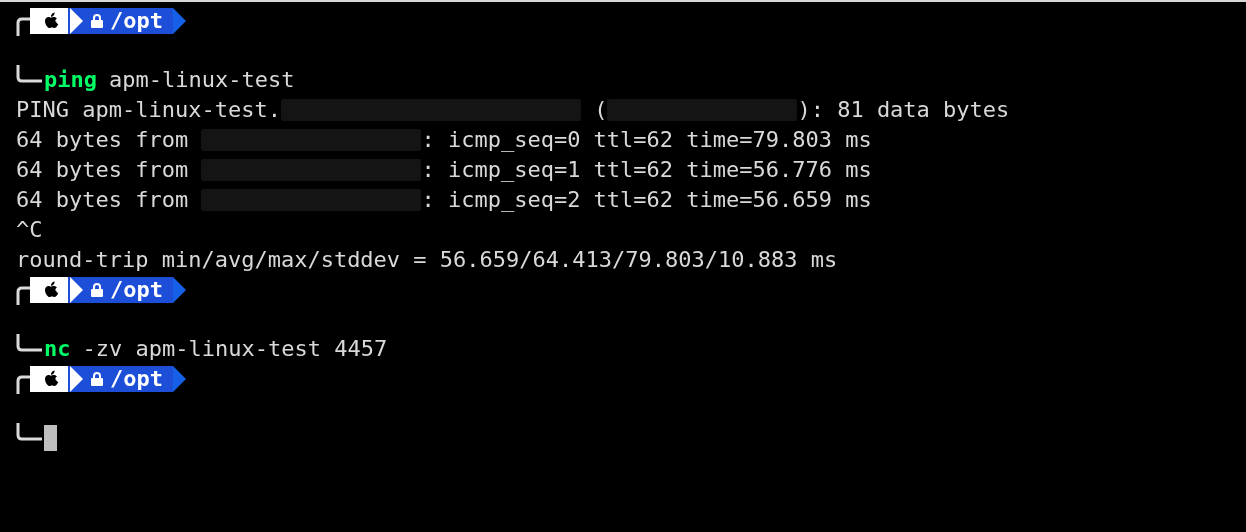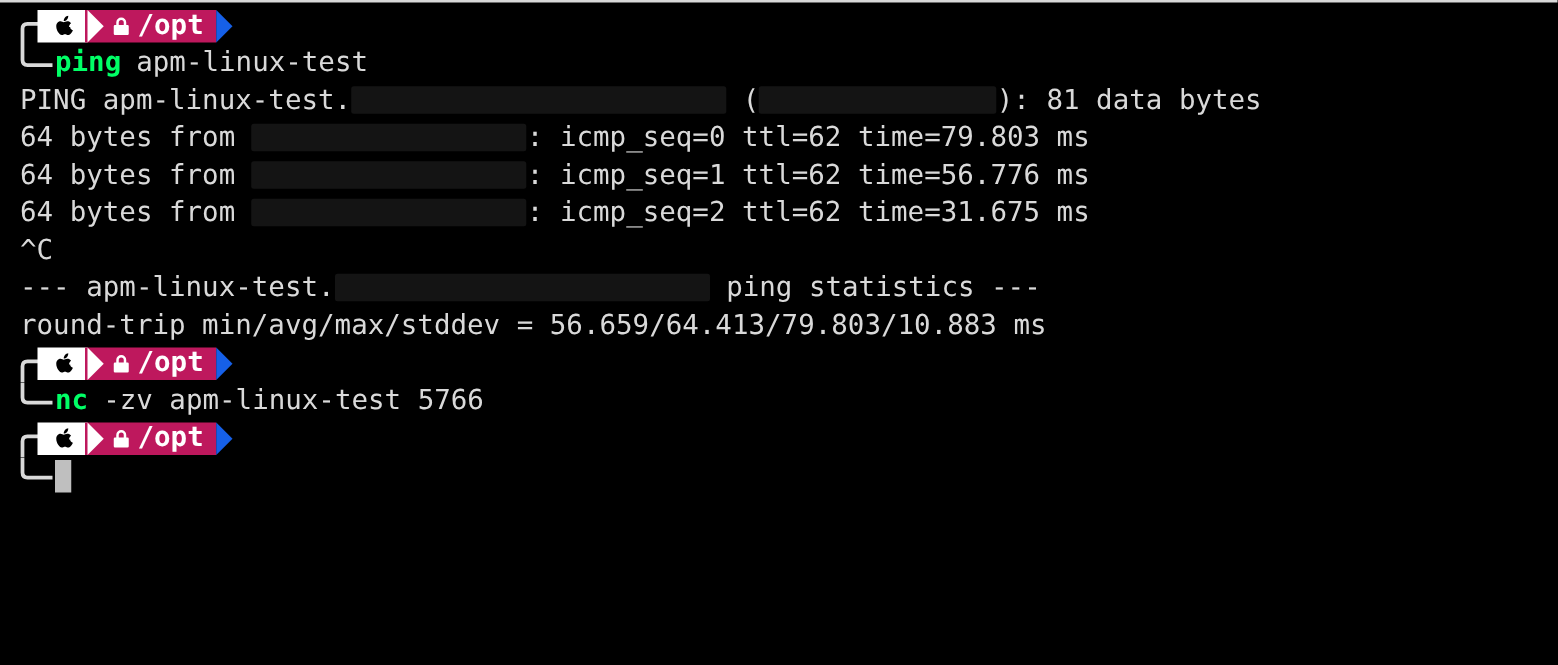--- a/index.html
+++ b/index.html
@@ -23,32 +23,32 @@
   .corner-top svg, .corner-bot svg { position:absolute; left:0; top:0; }
   .seg {
     display: inline-flex;
     align-items: center;
     height: 26px;
     position: relative;
     padding: 0 10px 0 14px;
     font-weight: 600;
   }
   .seg.white { background:#fff; color:#000; }
-  .seg.blue  { background:#be185d; color:#fff;text-align:right; }
+  .seg.blue  { background:#1d4ed8; color:#fff;text-align:right; }
   .seg .arrow {
     position:absolute; right:-13px; top:0;
     width:0; height:0;
     border-top:13px solid transparent;
     border-bottom:13px solid transparent;
   }
   .seg.white .arrow { border-left:13px solid #fff; z-index:2; }
   .seg.blue  .arrow { border-left:13px solid #1660e8; }
   .seg.blue { padding-left: 22px; margin-left:-2px;}
   .apple-icon svg, .lock-icon svg { display:block; }
-  .cmd-row { display:flex; align-items:center; height:30px; }
+  .cmd-row { display:flex; align-items:center; height:30px;margin-top:29px; }
   .corner-bot {
     display:inline-block;
     width: 36px; height:30px;
     position:relative;
   }
   .cmd { color:#00ff66; font-weight:600; }
   .arg { color:#d9d9d9; }
   .out { color:#d9d9d9; }
   .line { white-space: pre; padding-left: 8px; height:30px; }
   .redact {
@@ -103,23 +103,22 @@
         </svg>
     </span>
     <span class="cmd">ping</span>
     <span style="width:12px"></span>
     <span class="arg">apm-linux-test</span>
   </div>
 
   <div class="line out"><span>PING apm-linux-test.</span><span class="redact" style="width:300px"></span><span> (</span><span class="redact" style="width:190px"></span><span>): 81 data bytes</span></div>
   <div class="line out"><span>64 bytes from </span><span class="redact" style="width:220px"></span><span>: icmp_seq=0 ttl=62 time=79.803 ms</span></div>
   <div class="line out"><span>64 bytes from </span><span class="redact" style="width:220px"></span><span>: icmp_seq=1 ttl=62 time=56.776 ms</span></div>
-  <div class="line out"><span>64 bytes from </span><span class="redact" style="width:220px"></span><span>: icmp_seq=2 ttl=62 time=31.675 ms</span></div>
+  <div class="line out"><span>64 bytes from </span><span class="redact" style="width:220px"></span><span>: icmp_seq=2 ttl=62 time=56.659 ms</span></div>
   <div class="line out"><span>^C</span></div>
-  <div class="line out"><span>--- apm-linux-test.</span><span class="redact" style="width:300px"></span><span> ping statistics ---</span></div>
   <div class="line out"><span>round-trip min/avg/max/stddev = 56.659/64.413/79.803/10.883 ms</span></div>
 
   <div class="prompt-row">
     <span class="corner-top">
       <svg width="28" height="30">
           <path d="M10 30 L10 17 Q10 13 14 13 L28 13" stroke="#d9d9d9" stroke-width="3" fill="none"></path>
         </svg>
     </span>
     <span class="seg white">
       <span class="apple-icon">
@@ -141,21 +140,21 @@
     </span>
   </div>
   <div class="cmd-row">
     <span class="corner-bot">
       <svg width="36" height="30">
           <path d="M10 0 L10 12 Q10 16 14 16 L34 16" stroke="#d9d9d9" stroke-width="3" fill="none"></path>
         </svg>
     </span>
     <span class="cmd">nc</span>
     <span style="width:12px"></span>
-    <span class="arg">-zv apm-linux-test 5766</span>
+    <span class="arg">-zv apm-linux-test 4457</span>
   </div>
 
 
   <div class="prompt-row">
     <span class="corner-top">
       <svg width="28" height="30">
           <path d="M10 30 L10 17 Q10 13 14 13 L28 13" stroke="#d9d9d9" stroke-width="3" fill="none"></path>
         </svg>
     </span>
     <span class="seg white">

